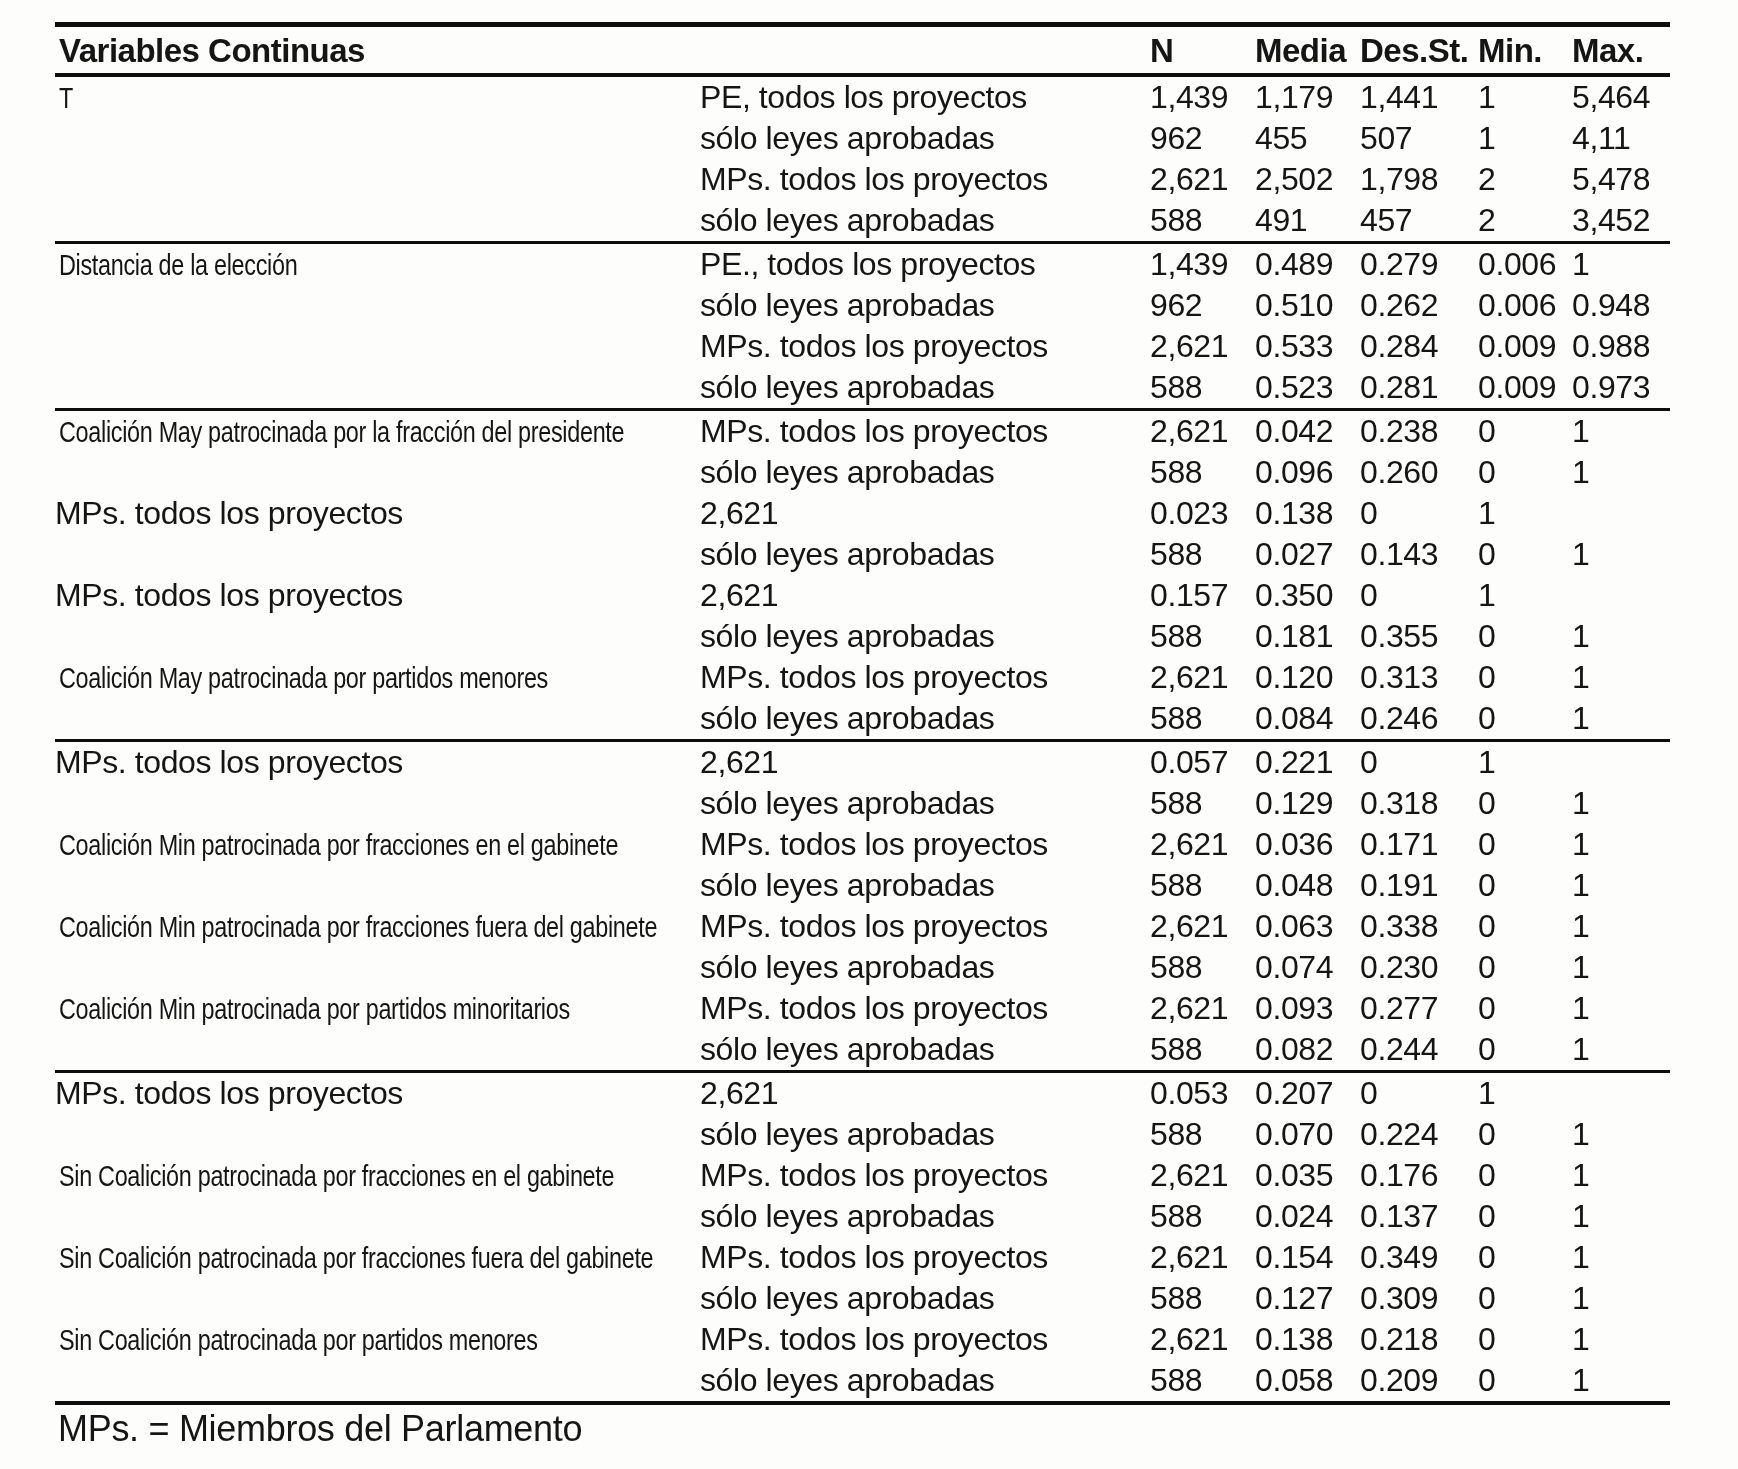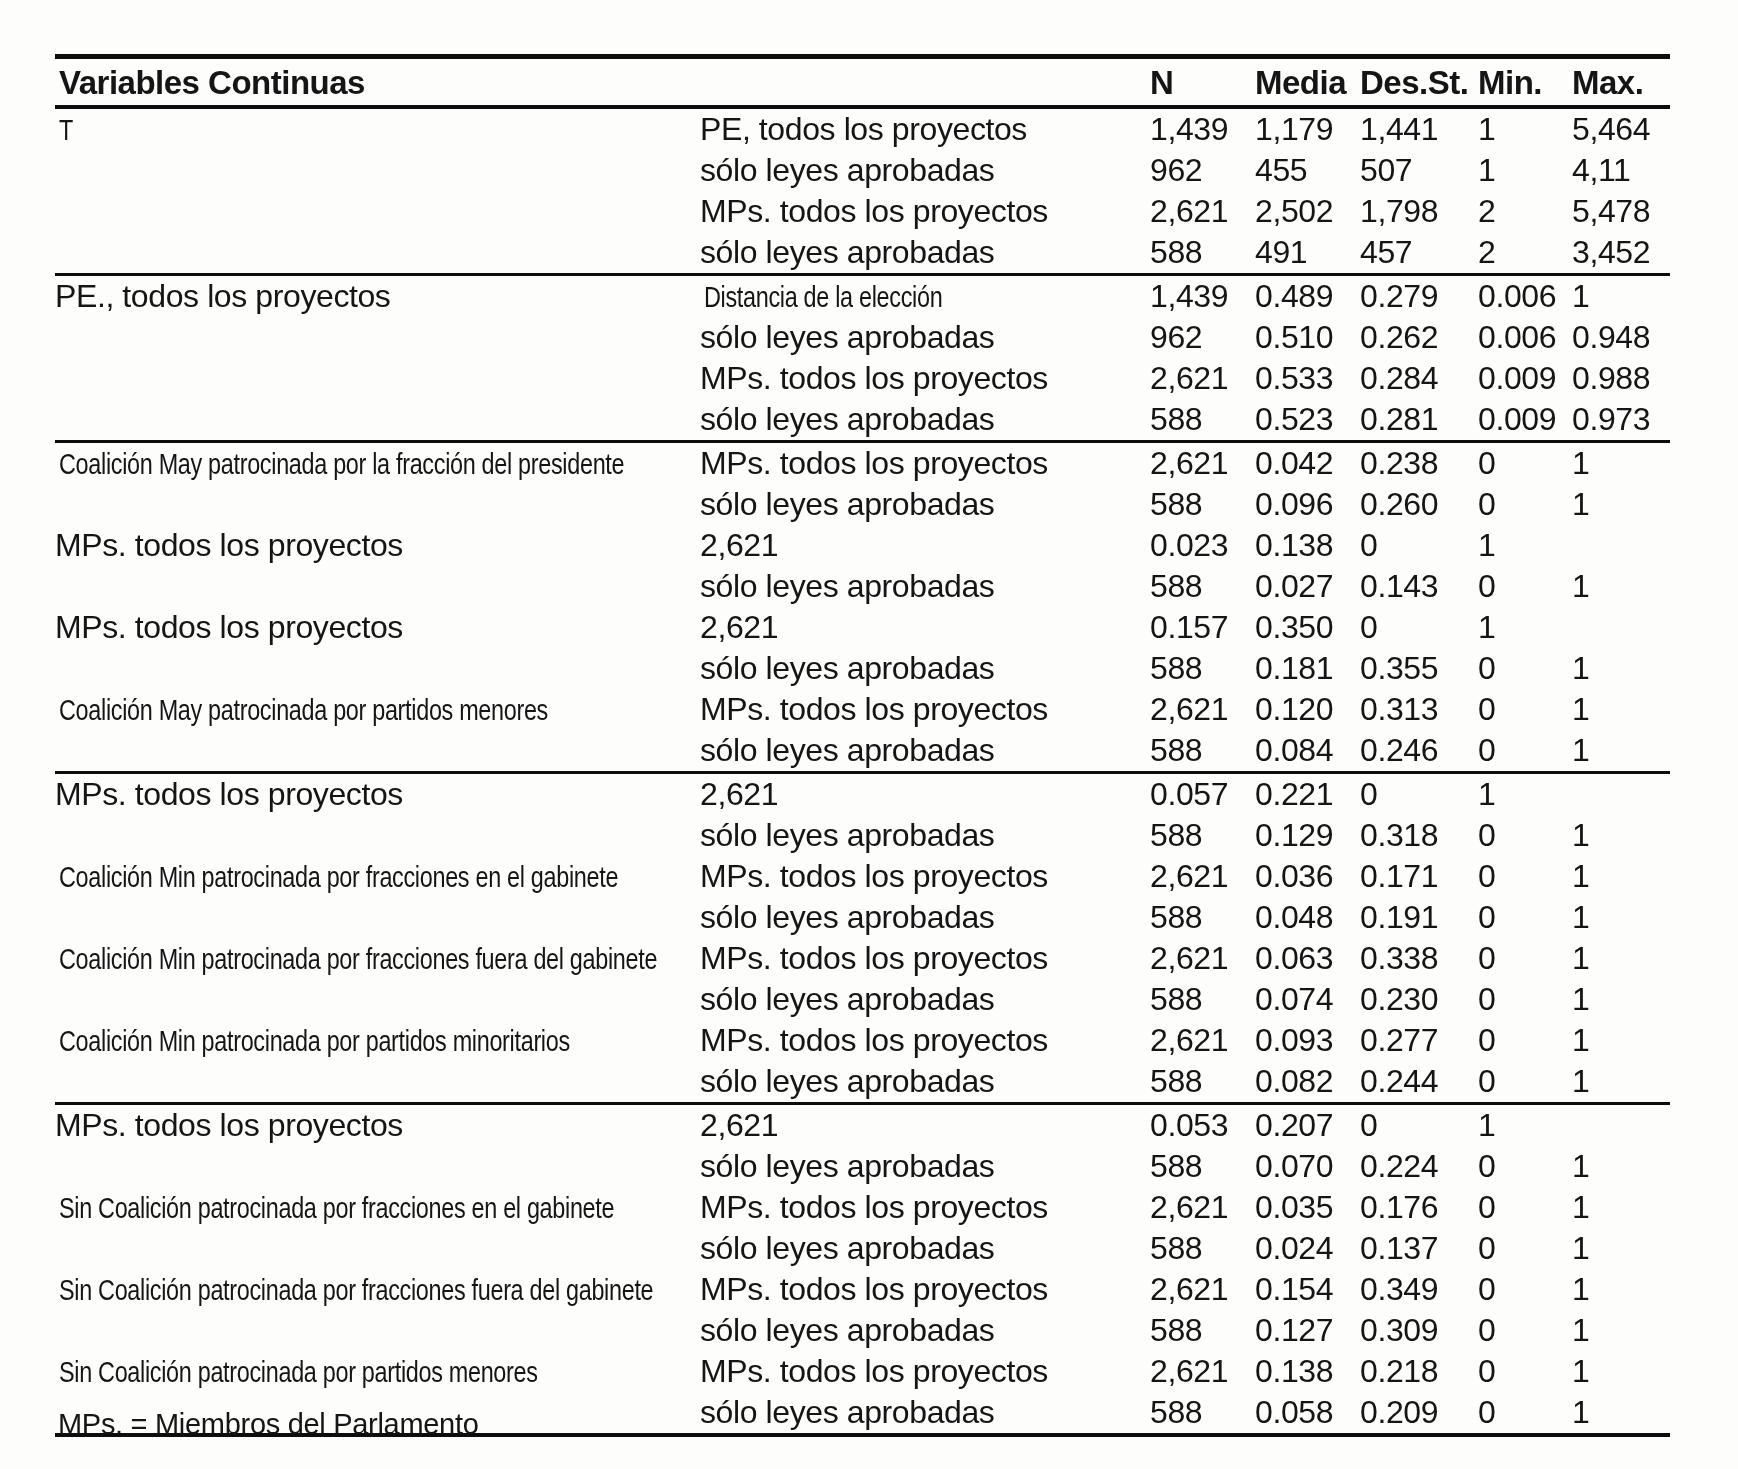--- a/index.html
+++ b/index.html
@@ -12,21 +12,21 @@
     width: 1738px;
     height: 1469px;
     background: #fdfdfc;
     font-family: "Liberation Sans", sans-serif;
     color: #151515;
     overflow: hidden;
   }
   .stats-table {
     position: absolute;
     left: 55px;
-    top: 54px;
+    top: 22px;
     width: 1615px;
     border-top: 5px solid #0d0d0d;
   }
   .grid-row {
     display: grid;
     grid-template-columns: 645px 450px 105px 105px 118px 94px 98px;
   }
   .thead {
     border-bottom: 4px solid #0d0d0d;
     height: 46px;
@@ -63,21 +63,21 @@
     white-space: nowrap;
     transform: scaleX(0.78);
     transform-origin: 0 60%;
     font-size: 30px;
     letter-spacing: -0.4px;
   }
   .footnote {
     position: absolute;
     left: 58px;
     top: 1408px;
-    font-size: 29px;
+    font-size: 36px;
     letter-spacing: -0.3px;
   }
 </style>
 </head>
 <body>
 
 <div class="page">
   <div class="stats-table">
     <div class="thead grid-row">
       <div class="cell col-var">Variables Continuas</div>
@@ -119,22 +119,22 @@
         <div class="row grid-row section-end">
           <div class="cell col-var"><span class="var-label"></span></div>
           <div class="cell col-sub">sólo leyes aprobadas</div>
           <div class="cell col-n">588</div>
           <div class="cell col-media">491</div>
           <div class="cell col-desst">457</div>
           <div class="cell col-min">2</div>
           <div class="cell col-max">3,452</div>
         </div>
         <div class="row grid-row">
+          <div class="cell col-var"><span class="var-label">Distancia de la elección</span></div>
           <div class="cell col-sub">PE., todos los proyectos</div>
-          <div class="cell col-var"><span class="var-label">Distancia de la elección</span></div>
           <div class="cell col-n">1,439</div>
           <div class="cell col-media">0.489</div>
           <div class="cell col-desst">0.279</div>
           <div class="cell col-min">0.006</div>
           <div class="cell col-max">1</div>
         </div>
         <div class="row grid-row">
           <div class="cell col-var"><span class="var-label"></span></div>
           <div class="cell col-sub">sólo leyes aprobadas</div>
           <div class="cell col-n">962</div>

